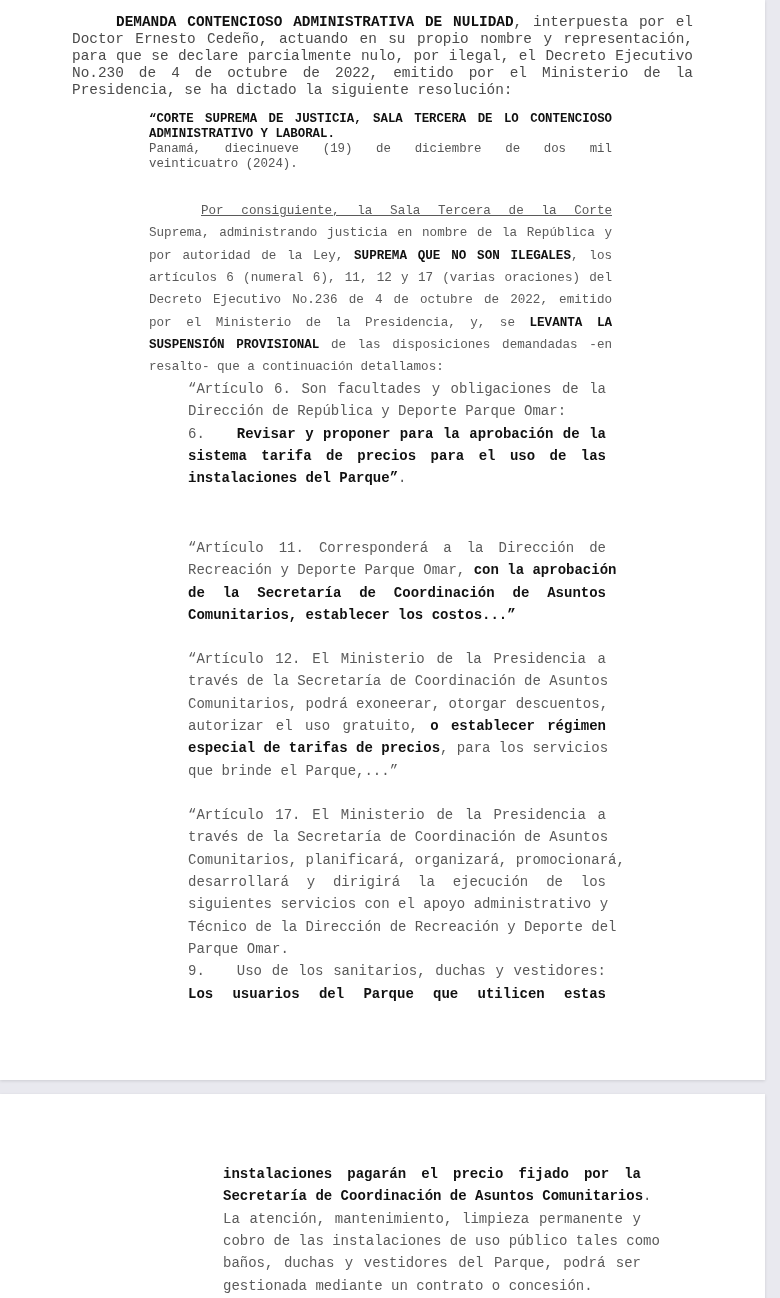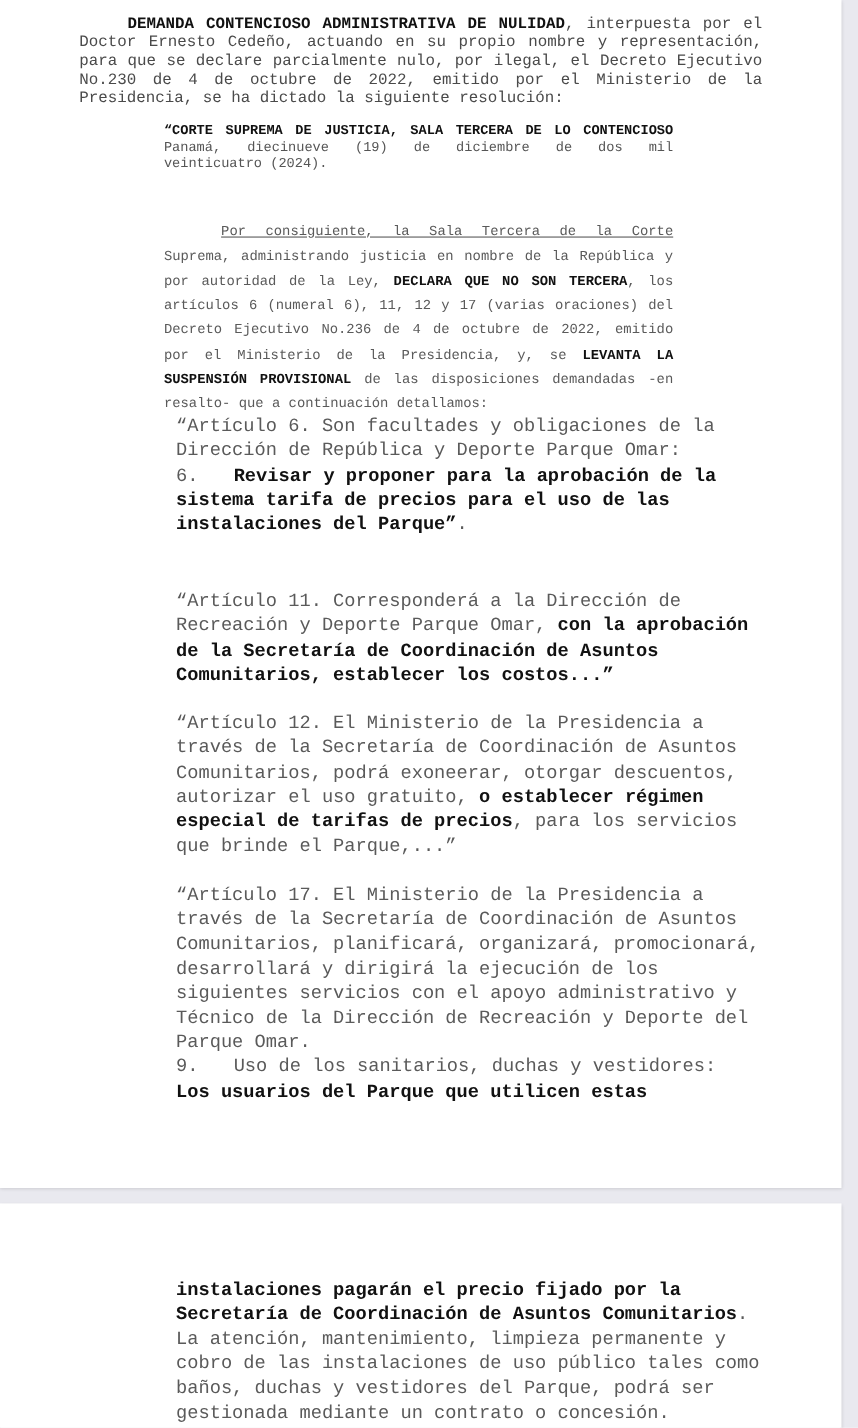--- a/index.html
+++ b/index.html
@@ -27,50 +27,51 @@
   #intro .ind { padding-left: 44px; }
 
   
   #court { left: 149px; top: 112px; width: 463px; font-size: 12.4px; line-height: 14.9px; color: #555; }
 
   
   #main { left: 149px; top: 200px; width: 463px; font-size: 12.6px; line-height: 22.35px; color: #5a5a5a; }
   #main .ind { padding-left: 52px; text-decoration: underline; }
 
   
-  .art { left: 160px; width: 418px; font-size: 17px; line-height: 22.35px; color: #5a5a5a; }
+  .art { left: 188px; width: 418px; font-size: 14px; line-height: 22.35px; color: #5a5a5a; }
   #art6 { top: 378px; }
   #art11 { top: 537px; }
   #art12 { top: 648px; }
   #art17 { top: 804px; }
-  #cont { top: 1163px; }
+  #cont { top: 1163px; margin-left: 35px; }
 </style>
 </head>
 <body>
 
 <div class="page" id="page1">
 
   <div class="blk" id="intro">
     <span class="line ind"><b>DEMANDA CONTENCIOSO ADMINISTRATIVA DE NULIDAD</b><span>, interpuesta por el</span></span>
     <span class="line">Doctor Ernesto Cedeño, actuando en su propio nombre y representación,</span>
     <span class="line">para que se declare parcialmente nulo, por ilegal, el Decreto Ejecutivo</span>
     <span class="line">No.230 de 4 de octubre de 2022, emitido por el Ministerio de la</span>
     <span class="line last">Presidencia, se ha dictado la siguiente resolución:</span>
   </div>
 
   <div class="blk" id="court">
     <span class="line b">“CORTE SUPREMA DE JUSTICIA, SALA TERCERA DE LO CONTENCIOSO</span>
+    <span class="line last b">ADMINISTRATIVO Y LABORAL.</span>
     <span class="line">Panamá, diecinueve (19) de diciembre de dos mil</span>
     <span class="line last">veinticuatro (2024).</span>
   </div>
 
   <div class="blk" id="main">
     <span class="line ind">Por consiguiente, la Sala Tercera de la Corte</span>
     <span class="line">Suprema, administrando justicia en nombre de la República y</span>
-    <span class="line"><span>por autoridad de la Ley, </span><b>DECLARA QUE NO SON TERCERA</b><span>, los</span></span>
+    <span class="line"><span>por autoridad de la Ley, </span><b>SUPREMA QUE NO SON ILEGALES</b><span>, los</span></span>
     <span class="line">artículos 6 (numeral 6), 11, 12 y 17 (varias oraciones) del</span>
     <span class="line">Decreto Ejecutivo No.236 de 4 de octubre de 2022, emitido</span>
     <span class="line"><span>por el Ministerio de la Presidencia, y, se </span><b>LEVANTA LA</b></span>
     <span class="line"><b>SUSPENSIÓN PROVISIONAL</b><span> de las disposiciones demandadas -en</span></span>
     <span class="line last">resalto- que a continuación detallamos:</span>
   </div>
 
   <div class="blk art" id="art6">
     <span class="line">“Artículo 6. Son facultades y obligaciones de la</span>
     <span class="line last">Dirección de República y Deporte Parque Omar:</span>

